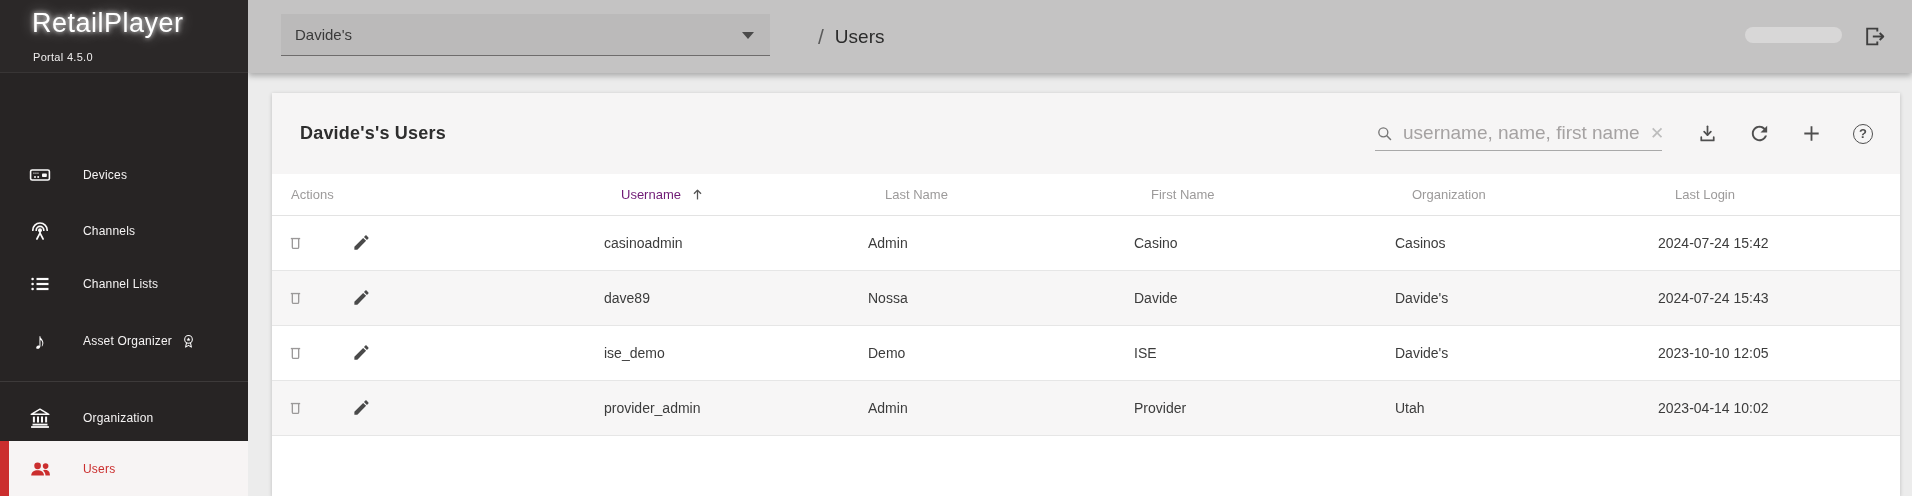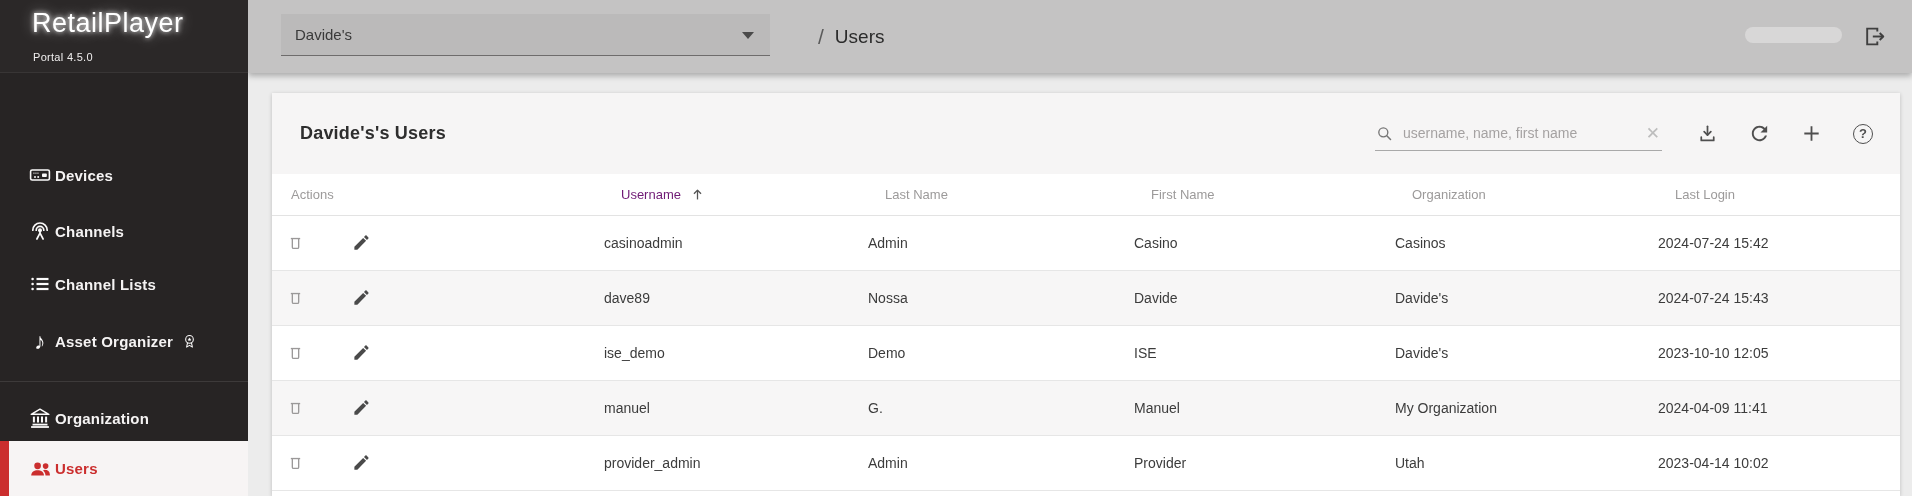--- a/index.html
+++ b/index.html
@@ -8,21 +8,21 @@
   #app { position:relative; width:1912px; height:496px; }
 
   
   .sidebar { position:absolute; left:0; top:0; width:248px; height:496px; background:#272424; z-index:5; }
   .logo-block { position:absolute; left:0; top:0; width:248px; height:73px; background:#2b2828; border-bottom:1px solid #383535; }
   .logo-title { position:absolute; left:32px; top:8px; font-size:27px; font-weight:400; letter-spacing:.5px; color:#ffffff;
                 text-shadow:0 0 5px rgba(255,255,255,.95), 0 0 14px rgba(255,255,255,.55); }
   .logo-sub { position:absolute; left:33px; top:51px; font-size:11px; color:#f0eeee; letter-spacing:.3px; }
   .nav-item { position:absolute; left:0; width:248px; height:46px; display:flex; align-items:center; color:#f5f3f3; cursor:pointer; }
   .nav-item .ic { width:26px; margin-left:27px; display:flex; justify-content:center; align-items:center; color:#fbfafa; }
-  .nav-item .lbl { margin-left:2px; font-size:15px; letter-spacing:.2px;font-weight:bold; }
+  .nav-item .lbl { margin-left:30px; font-size:12px; letter-spacing:.2px; }
   .nav-item svg { display:block; }
   .note-glyph { font-size:23px; line-height:22px; }
   .nav-divider { position:absolute; left:0; top:381px; width:248px; height:1px; background:#3d3a3a; }
   .nav-item.active { background:#f7f4f4; color:#cb2e2e; height:55px; }
   .nav-item.active .ic { color:#cb2e2e; }
   .active-bar { position:absolute; left:0; top:0; width:9px; height:100%; background:#cb2e2e; }
   .badge-ic { margin-left:8px; display:flex; align-items:center; color:#fbfafa; }
 
   
   .topbar { position:absolute; left:248px; top:0; width:1664px; height:73px; background:#c4c3c3; z-index:4;
@@ -42,21 +42,21 @@
   
   .page { position:absolute; left:248px; top:73px; width:1664px; height:423px; background:#ececec; }
   .card { position:absolute; left:24px; top:20px; width:1628px; height:403px; background:#ffffff;
           box-shadow:0 1px 4px rgba(0,0,0,.2); overflow:hidden; }
   .card-toolbar { position:relative; width:100%; height:81px; background:#f6f5f5; display:flex; align-items:center;
                   padding-left:28px; padding-right:22px; }
   .card-title { font-size:18px; font-weight:600; color:#2e2e2e; letter-spacing:.2px; }
   .toolbar-spacer { flex:1; }
   .search-box { display:flex; align-items:center; width:287px; height:34px; border-bottom:1px solid #a9a9a9; margin-right:26px; }
   .search-box .mag { color:#767676; display:flex; margin-right:9px; }
-  .search-box input { flex:1; border:none; outline:none; background:transparent; font-size:14px; color:#444;
+  .search-box input { flex:1; border:none; outline:none; background:transparent; font-size:19px; color:#444;
                       font-family:"Liberation Sans", sans-serif; }
   .search-box input::placeholder { color:#a5a2a2; }
   .clear-x { font-size:17px; color:#bdbdbd; cursor:pointer; padding:0 2px; line-height:1; }
   .tool-ic { width:30px; height:30px; display:flex; align-items:center; justify-content:center; color:#4f4f4f;
              cursor:pointer; margin-left:22px; }
   .help-circle { width:20px; height:20px; border:1.7px solid #4f4f4f; border-radius:50%; display:flex; align-items:center;
                  justify-content:center; font-size:13px; font-weight:700; color:#4f4f4f; }
 
   
   table.users { width:1628px; border-collapse:collapse; table-layout:fixed; }
@@ -359,42 +359,20 @@
                       <path d="M8,7.2 V17.9 a1.6,1.6 0 0 0 1.6,1.6 h4.8 a1.6,1.6 0 0 0 1.6,-1.6 V7.2" stroke-width="1.7"></path>
                     </svg>
                   </span>
               <span class="act-btn edit-btn">
                     <svg width="19" height="19" viewBox="0 0 24 24" fill="currentColor">
                       <path d="M3 17.25V21h3.75L17.81 9.94l-3.75-3.75L3 17.25zM20.71 7.04c.39-.39.39-1.02 0-1.41l-2.34-2.34c-.39-.39-1.02-.39-1.41 0l-1.83 1.83 3.75 3.75 1.83-1.83z"></path>
                     </svg>
                   </span>
             </span>
               </td>
-            <td>manuel</td>
-            <td>G.</td>
-            <td>Manuel</td>
-            <td>My Organization</td>
-            <td>2024-04-09 11:41</td>
-          </tr>
-          <tr>
-            <td class="actions">
-                <span class="act-wrap">
-              <span class="act-btn trash-btn">
-                    <svg width="19" height="19" viewBox="0 0 24 24" fill="none" stroke="currentColor">
-                      <path d="M6.1,7 H17.9" stroke-width="1.7"></path>
-                      <path d="M8,7.2 V17.9 a1.6,1.6 0 0 0 1.6,1.6 h4.8 a1.6,1.6 0 0 0 1.6,-1.6 V7.2" stroke-width="1.7"></path>
-                    </svg>
-                  </span>
-              <span class="act-btn edit-btn">
-                    <svg width="19" height="19" viewBox="0 0 24 24" fill="currentColor">
-                      <path d="M3 17.25V21h3.75L17.81 9.94l-3.75-3.75L3 17.25zM20.71 7.04c.39-.39.39-1.02 0-1.41l-2.34-2.34c-.39-.39-1.02-.39-1.41 0l-1.83 1.83 3.75 3.75 1.83-1.83z"></path>
-                    </svg>
-                  </span>
-            </span>
-              </td>
             <td>provider_admin</td>
             <td>Admin</td>
             <td>Provider</td>
             <td>Utah</td>
             <td>2023-04-14 10:02</td>
           </tr>
         </tbody>
       </table>
     </section>
   </main>

